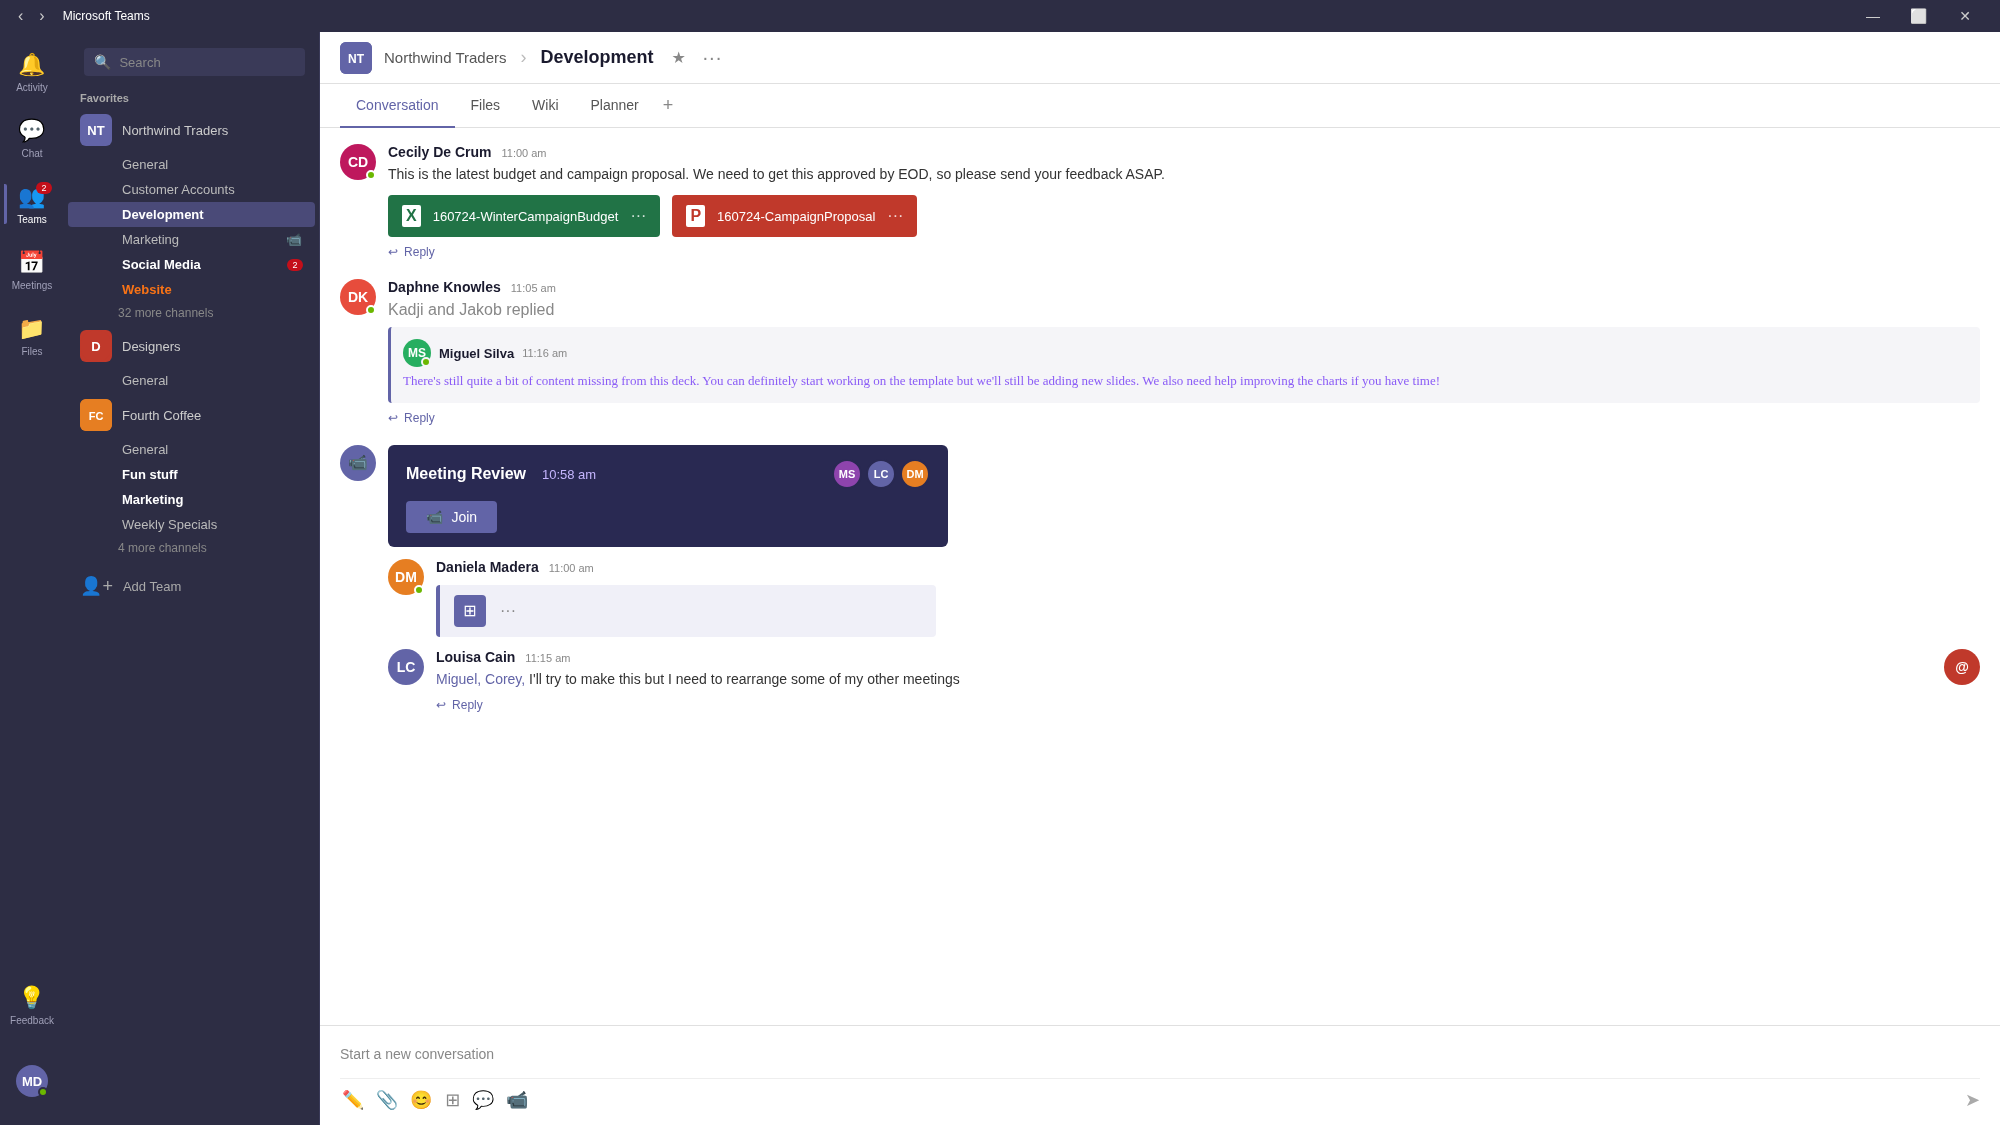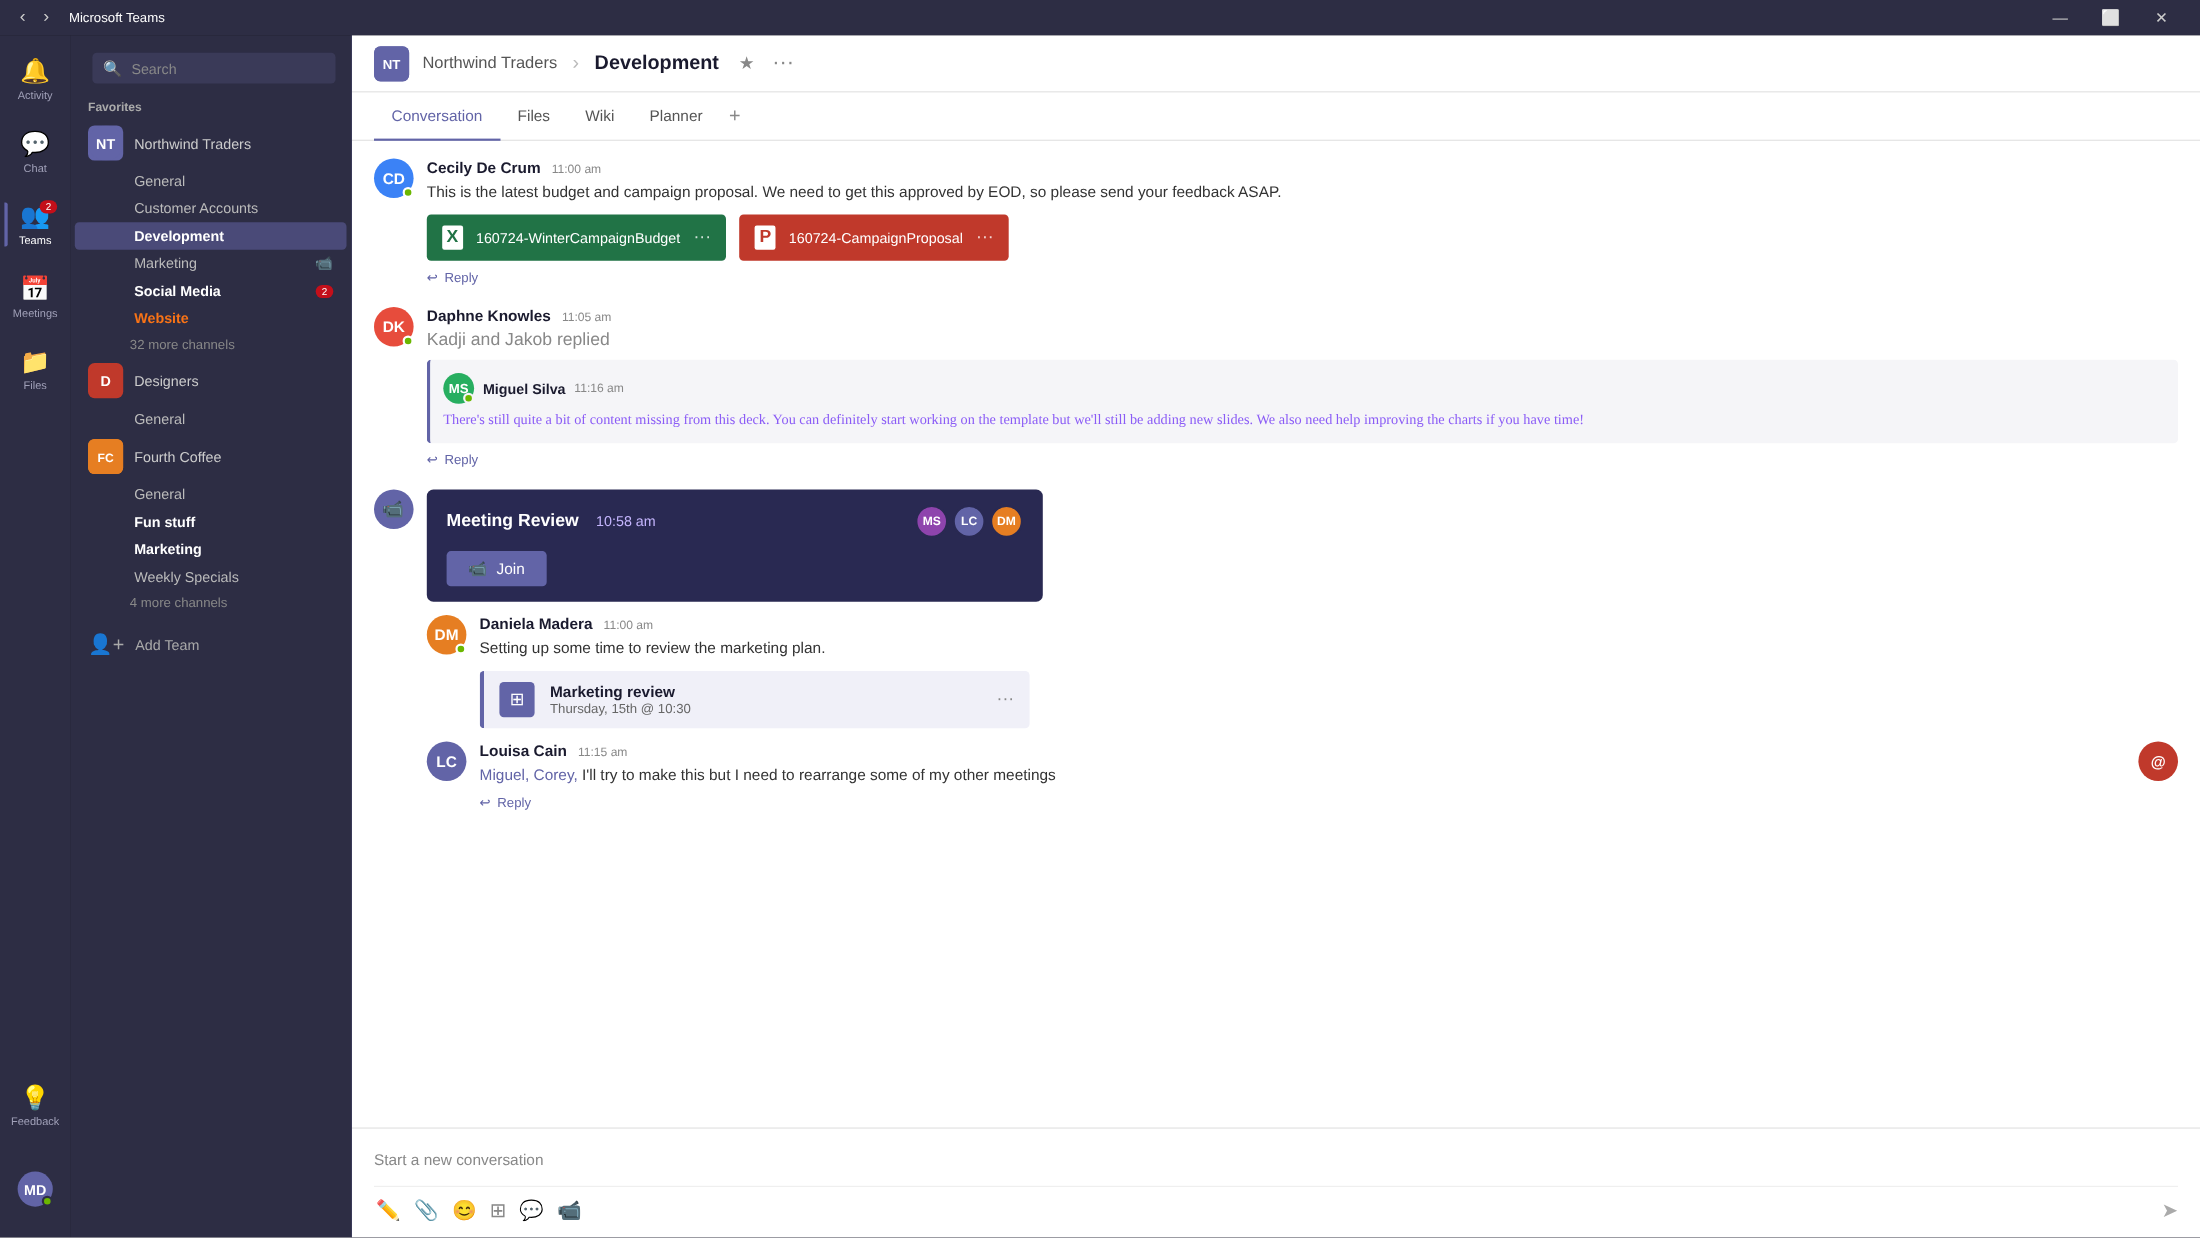--- a/index.html
+++ b/index.html
@@ -600,21 +600,21 @@
       <div class="tab active">Conversation</div>
       <div class="tab">Files</div>
       <div class="tab">Wiki</div>
       <div class="tab">Planner</div>
       <span class="tab-add">+</span>
     </div>
 
     <div class="conversation">
 
       <div class="message-group">
-        <div class="msg-avatar" style="background:#3b82f6;">
+        <div class="msg-avatar" style="background:#be185d;">
           CD
           <span class="online-indicator"></span>
         </div>
         <div class="msg-content">
           <div class="msg-header">
             <span class="msg-author">Cecily De Crum</span>
             <span class="msg-time">11:00 am</span>
           </div>
           <div class="msg-text">This is the latest budget and campaign proposal. We need to get this approved by EOD, so please send your feedback ASAP.</div>
           <div class="file-attachments">
@@ -691,27 +691,22 @@
           <div class="message-group" style="margin-bottom:12px;">
             <div class="msg-avatar" style="background:#e67e22;">
               DM
               <span class="online-indicator"></span>
             </div>
             <div class="msg-content">
               <div class="msg-header">
                 <span class="msg-author">Daniela Madera</span>
                 <span class="msg-time">11:00 am</span>
               </div>
-              <div class="msg-text">Setting up some time to review the marketing plan.</div>
               <div class="cal-card" style="margin-top:10px;max-width:500px;">
                 <div class="cal-icon">⊞</div>
-                <div class="cal-info">
-                  <div class="cal-title">Marketing review</div>
-                  <div class="cal-time">Thursday, 15th @ 10:30</div>
-                </div>
                 <span class="cal-more">···</span>
               </div>
             </div>
           </div>
 
           <div class="message-group" style="position:relative;">
             <div class="msg-avatar" style="background:#6264a7;">
               LC
             </div>
             <div class="msg-content">

